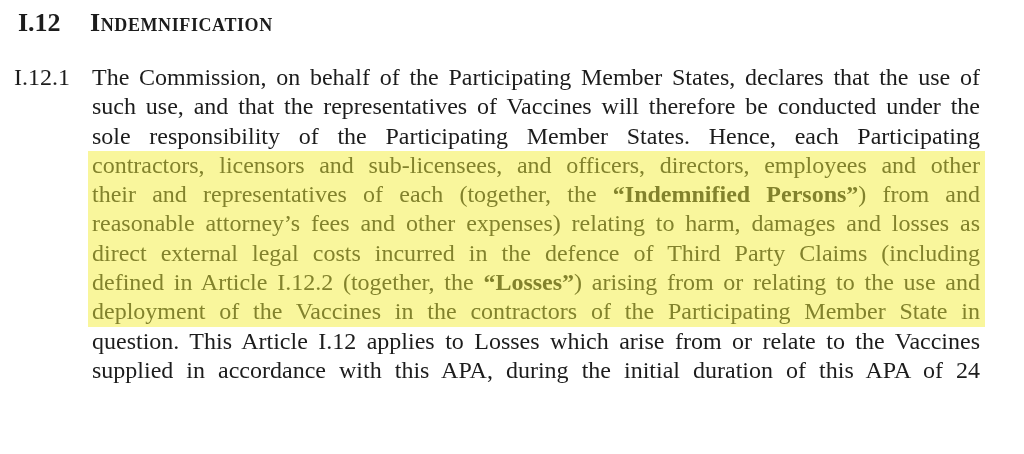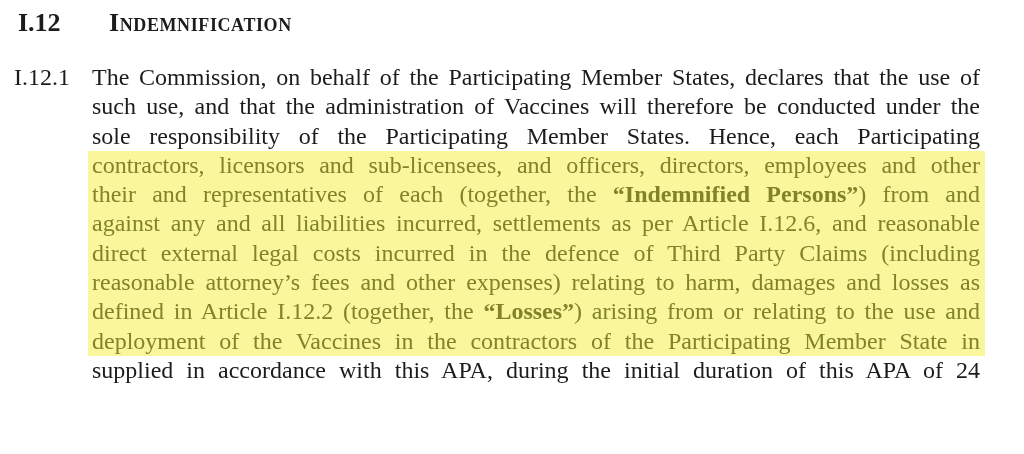--- a/index.html
+++ b/index.html
@@ -19,21 +19,20 @@
   .heading{
     position:absolute;top:8px;left:18px;
     display:flex;align-items:baseline;
     font-weight:bold;color:var(--body-text);
     font-size:26px;line-height:30px;
   }
   .h-num{display:inline-block;width:72px;}
   .h-title{
     font-variant:small-caps;
     letter-spacing:0.6px;
-    margin-left:19px;
   }
   .clause{
     position:absolute;top:63px;left:14px;
     display:flex;align-items:flex-start;
     color:var(--body-text);
     font-size:24px;line-height:29.3px;
   }
   .c-num{width:78px;flex:0 0 78px;}
   .c-body{width:888px;flex:0 0 888px;}
   .line{
@@ -58,25 +57,25 @@
 <div class="page">
   <header class="heading">
     <span class="h-num">I.12</span>
     <span class="h-title">Indemnification</span>
   </header>
 
   <div class="clause">
     <div class="c-num">I.12.1</div>
     <div class="c-body" id="clause-body">
         <div class="line"><span>The Commission, on behalf of the Participating Member States, declares that the use of</span></div>
-        <div class="line"><span>such use, and that the administration of Vaccines will therefore be conducted under the</span></div>
+        <div class="line"><span>such use, and that the representatives of Vaccines will therefore be conducted under the</span></div>
         <div class="line"><span>sole responsibility of the Participating Member States. Hence, each Participating</span></div>
         <div class="line hl"><span>contractors, licensors and sub-licensees, and officers, directors, employees and other</span></div>
         <div class="line hl"><span>their and representatives of each (together, the </span><b>“Indemnified Persons”</b><span>) from and</span></div>
-        <div class="line hl"><span>against any and all liabilities incurred, settlements as per Article I.12.6, and reasonable</span></div>
+        <div class="line hl"><span>reasonable attorney’s fees and other expenses) relating to harm, damages and losses as</span></div>
         <div class="line hl"><span>direct external legal costs incurred in the defence of Third Party Claims (including</span></div>
-        <div class="line hl"><span>reasonable attorney’s fees and other expenses) relating to harm, damages and losses as</span></div>
         <div class="line hl"><span>defined in Article I.12.2 (together, the </span><b>“Losses”</b><span>) arising from or relating to the use and</span></div>
         <div class="line hl"><span>deployment of the Vaccines in the contractors of the Participating Member State in</span></div>
+        <div class="line"><span>question. This Article I.12 applies to Losses which arise from or relate to the Vaccines</span></div>
         <div class="line"><span>supplied in accordance with this APA, during the initial duration of this APA of 24</span></div>
       </div>
   </div>
 </div>
 
 </body></html>

